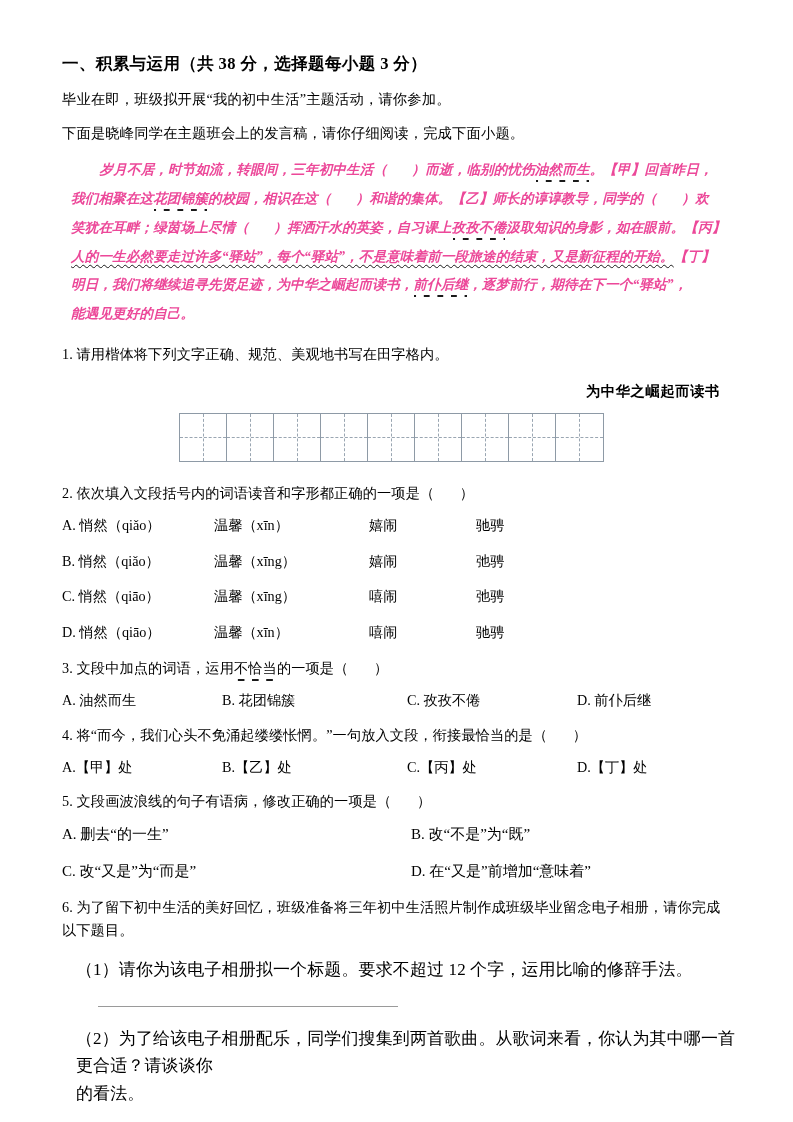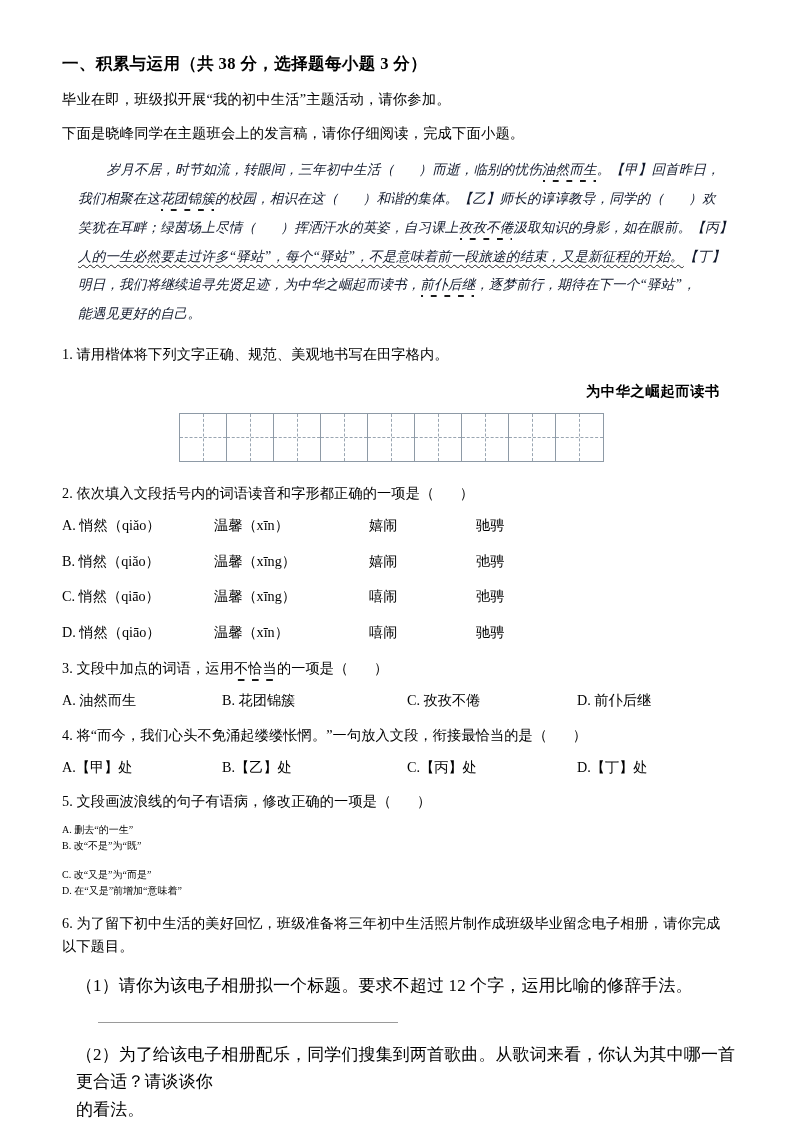--- a/index.html
+++ b/index.html
@@ -40,25 +40,26 @@
     line-height: 1.55;
     margin: 0 0 12px 0;
     letter-spacing: 0.15px;
   }
 
   
   .passage {
     font-size: 13.6px;
     line-height: 2.12;
     letter-spacing: 0.1px;
-    margin: 4px 0 14px 16px;
+    margin: 4px 0 14px 9px;
     text-align: justify;
     text-justify: inter-character;
     font-style: italic;
-    color: #0f172a;
+    color: #ec4899;
+    font-weight: bold;
   }
   .passage .indent { display: inline-block; width: 2.1em; }
   .passage p { margin: 0; }
 
   
   .blank-paren { letter-spacing: 0.2em; }
 
   
   .dot-emph {
     position: relative;
@@ -130,24 +131,23 @@
   .opts-q3 .opt:nth-child(3) { width: 170px; }
 
   
   .opts-q4 .opt:nth-child(1) { width: 160px; }
   .opts-q4 .opt:nth-child(2) { width: 185px; }
   .opts-q4 .opt:nth-child(3) { width: 170px; }
 
   
   .opts2 {
     display: flex;
-    font-size: 10px;
+    font-size: 15px;
     line-height: 1.6;
     margin: 0 0 13px 0;
-    flex-direction: column;
   }
   .opts2 .opt:nth-child(1) { width: 349px; flex: 0 0 auto; }
   .opts2 .opt:nth-child(2) { flex: 0 0 auto; font-family: Liberation Serif, serif; }
 
   
   .grid-title {
     text-align: right;
     font-size: 14.3px;
     margin: 16px 0 12px 0;
     letter-spacing: 0.6px;

